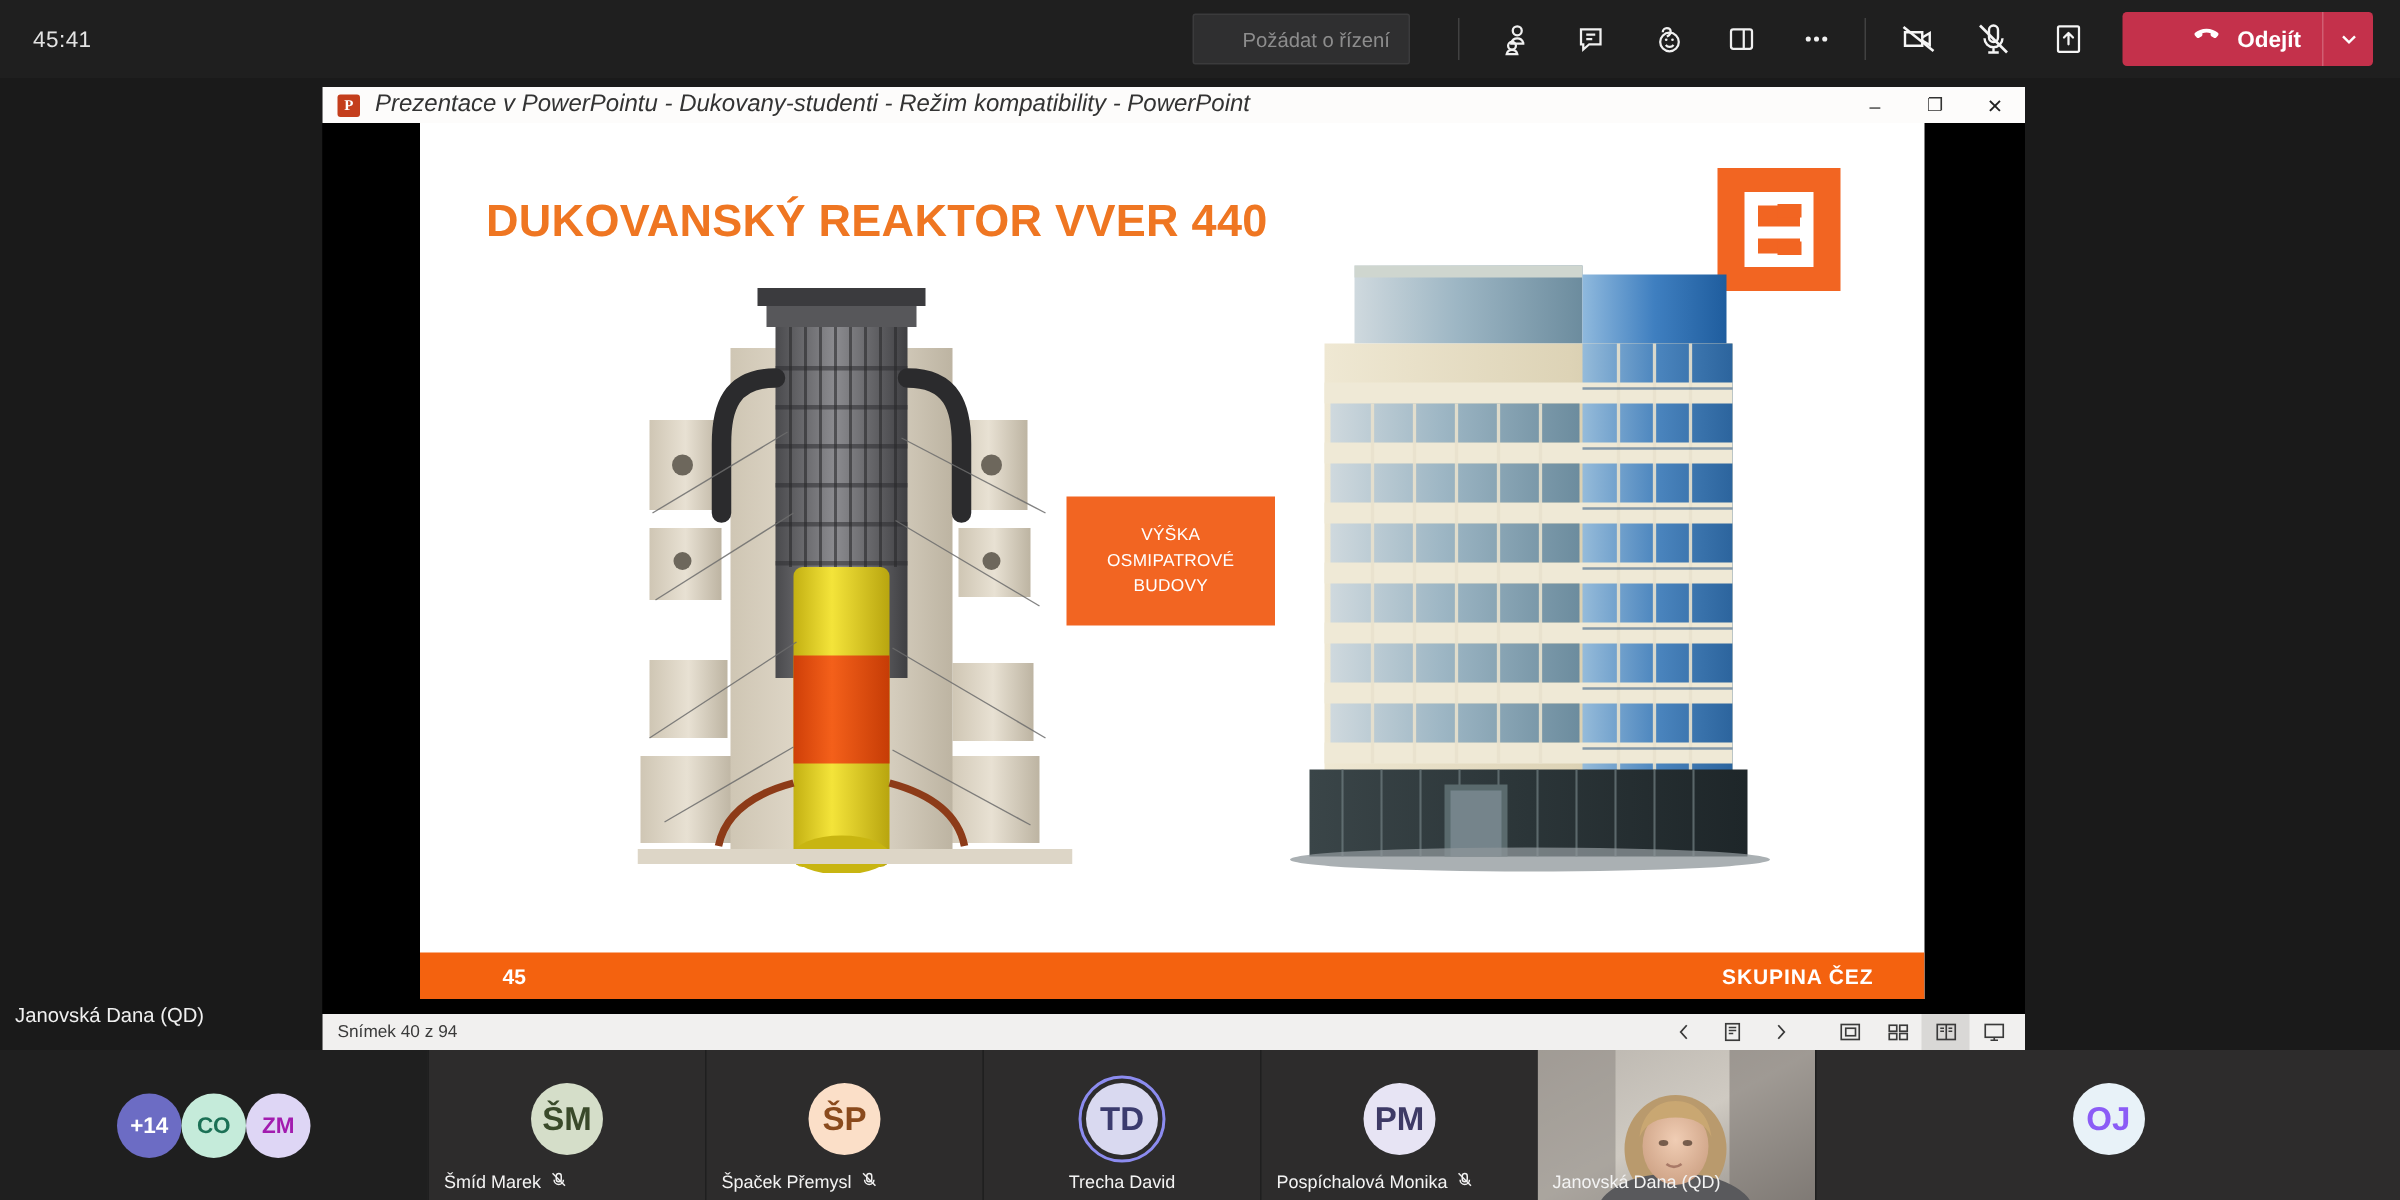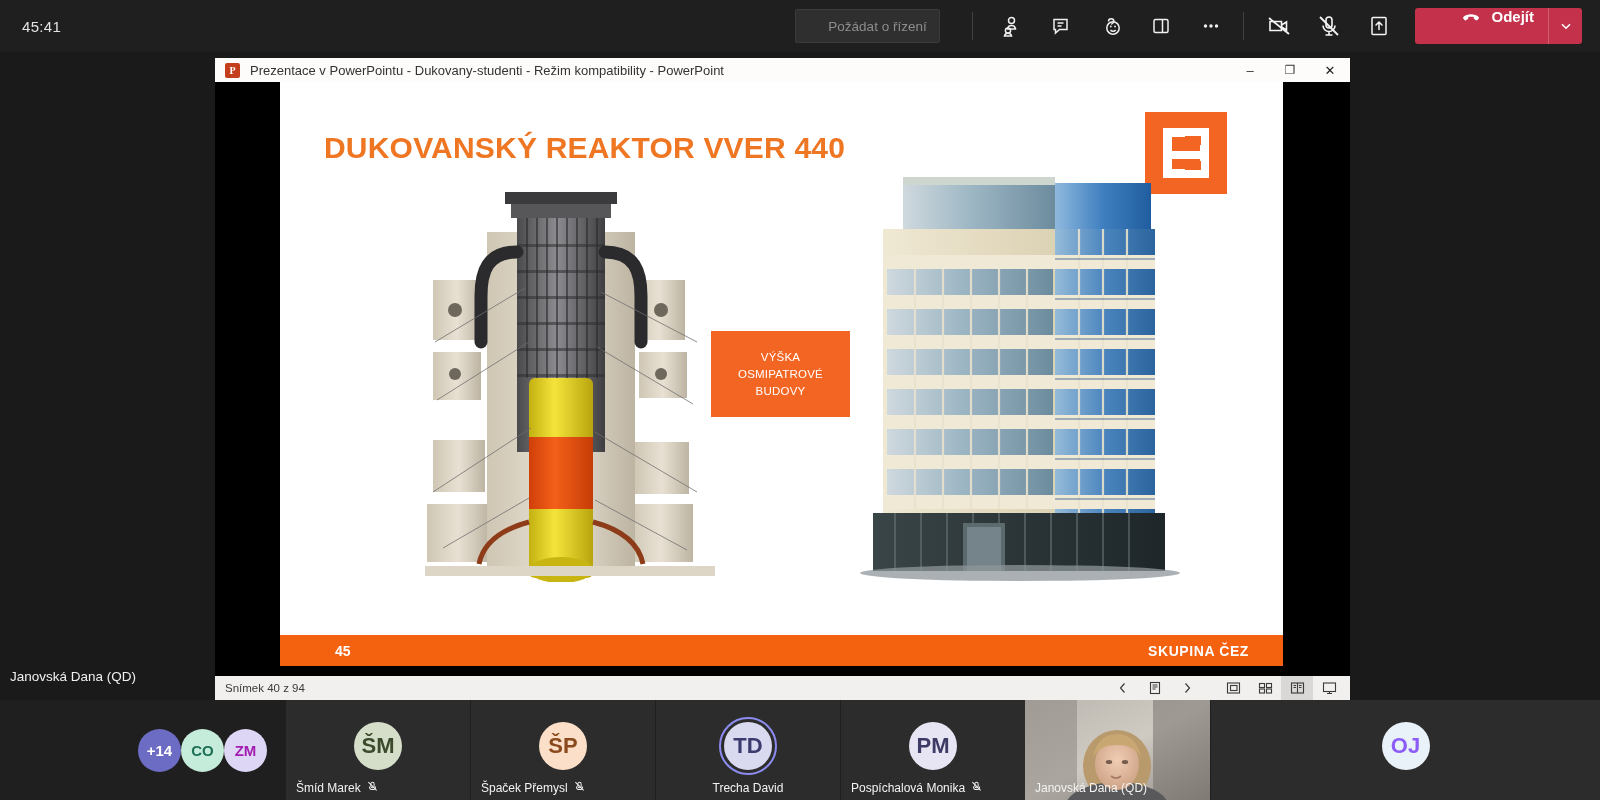--- a/index.html
+++ b/index.html
@@ -25,41 +25,41 @@
   .tb-btn{
     width:42px; height:40px; display:flex; align-items:center; justify-content:center;
     border-radius:3px; cursor:pointer;
   }
   .tb-btn svg{ display:block; }
   .tb-right{ position:absolute; left:1258px; top:6px; display:flex; align-items:center; gap:8px;}
   .leave-btn{
     position:absolute; right:18px; top:8px; height:36px; background:#c4314b; border-radius:3px;
     display:flex; align-items:center; cursor:pointer; overflow:hidden;
   }
-  .leave-main{ display:flex; align-items:flex-start; gap:9px; padding:0 14px 0 1px; height:36px;margin-left:44px;}
+  .leave-main{ display:flex; align-items:center; gap:9px; padding:0 14px 0 1px; height:36px;margin-left:44px;}
   .leave-label{ font-size:15px; font-weight:600; color:#fff; }
   .leave-caret{ width:34px; height:36px; display:flex; align-items:center; justify-content:center;
     border-left:1px solid rgba(255,255,255,.22);}
 
   
   .shared-screen{
     position:absolute; left:215px; top:58px; width:1135px; height:642px;
     background:#000;
   }
   
   .ppt-titlebar{
     position:absolute; left:0; top:0; width:1135px; height:24px; background:#fdfcfb;
     display:flex; align-items:center; color:#2b2b2b;
   }
   .ppt-icon{
     width:15px; height:15px; margin-left:10px; background:#c43e1c; border-radius:2px;
     display:flex; align-items:center; justify-content:center; color:#fff;
     font-size:10px; font-weight:bold; font-family:"Liberation Serif",serif;
   }
-  .ppt-title{ margin-left:10px; font-size:13px; color:#333; white-space:nowrap;}
+  .ppt-title{ margin-left:10px; font-size:16px; color:#333; white-space:nowrap;font-style:italic;}
   .ppt-winbtns{ position:absolute; right:0; top:0; height:24px; display:flex;}
   .ppt-winbtn{ width:40px; height:24px; display:flex; align-items:center; justify-content:center;
     color:#333; cursor:pointer; }
   .ppt-winbtn.close{ color:#222; }
 
   
   .ppt-canvas{
     position:absolute; left:0; top:24px; width:1135px; height:594px; background:#000;
   }
   .slide{
@@ -147,21 +147,21 @@
   .presenter-name{
     position:absolute; left:10px; top:669px; font-size:13.5px; color:#f0f0f0;
   }
 
   
   .filmstrip{
     position:absolute; left:0; top:700px; width:1600px; height:100px; background:#1f1f1f;
     display:flex;
   }
   .overflow-cell{
-    width:285px; height:100px; display:flex; align-items:center; justify-content:flex-end;
+    width:285px; height:100px; display:flex; align-items:center; justify-content:center;
     padding:0 18px; background:#1f1f1f;
   }
   .pcell{
     width:185px; height:100px; background:#2d2c2c; position:relative;
     display:flex; align-items:center; justify-content:center;
     border-left:1px solid #1f1f1f;
   }
   .pcell.spk{ background:#2d2c2c; }
   .avatar{
     width:48px; height:48px; border-radius:50%; display:flex; align-items:center;

